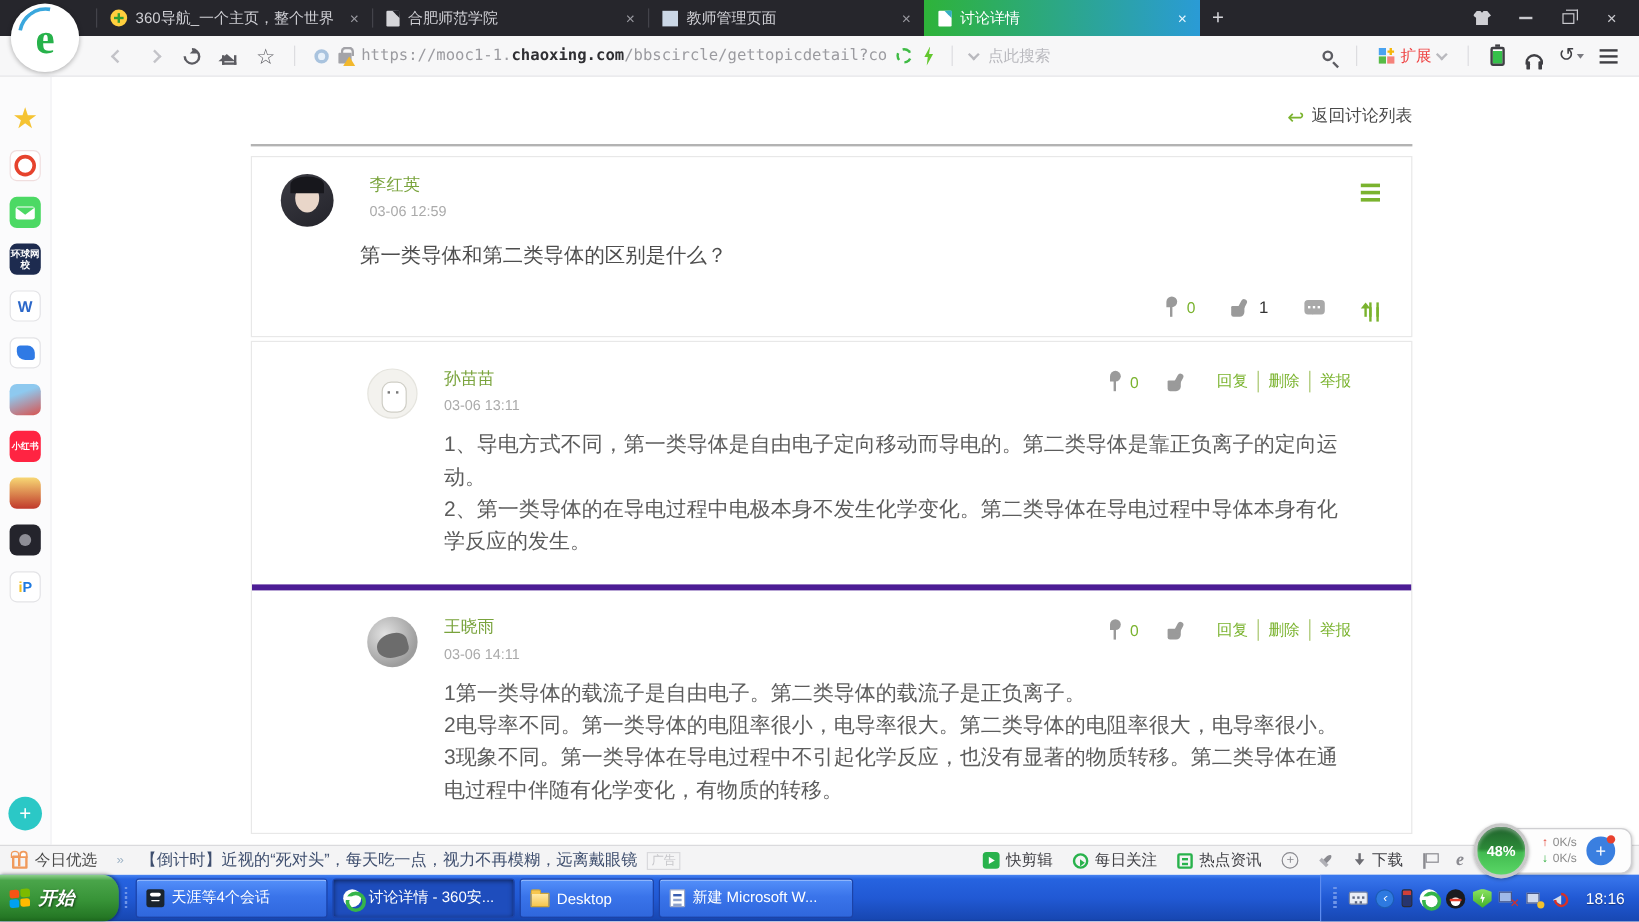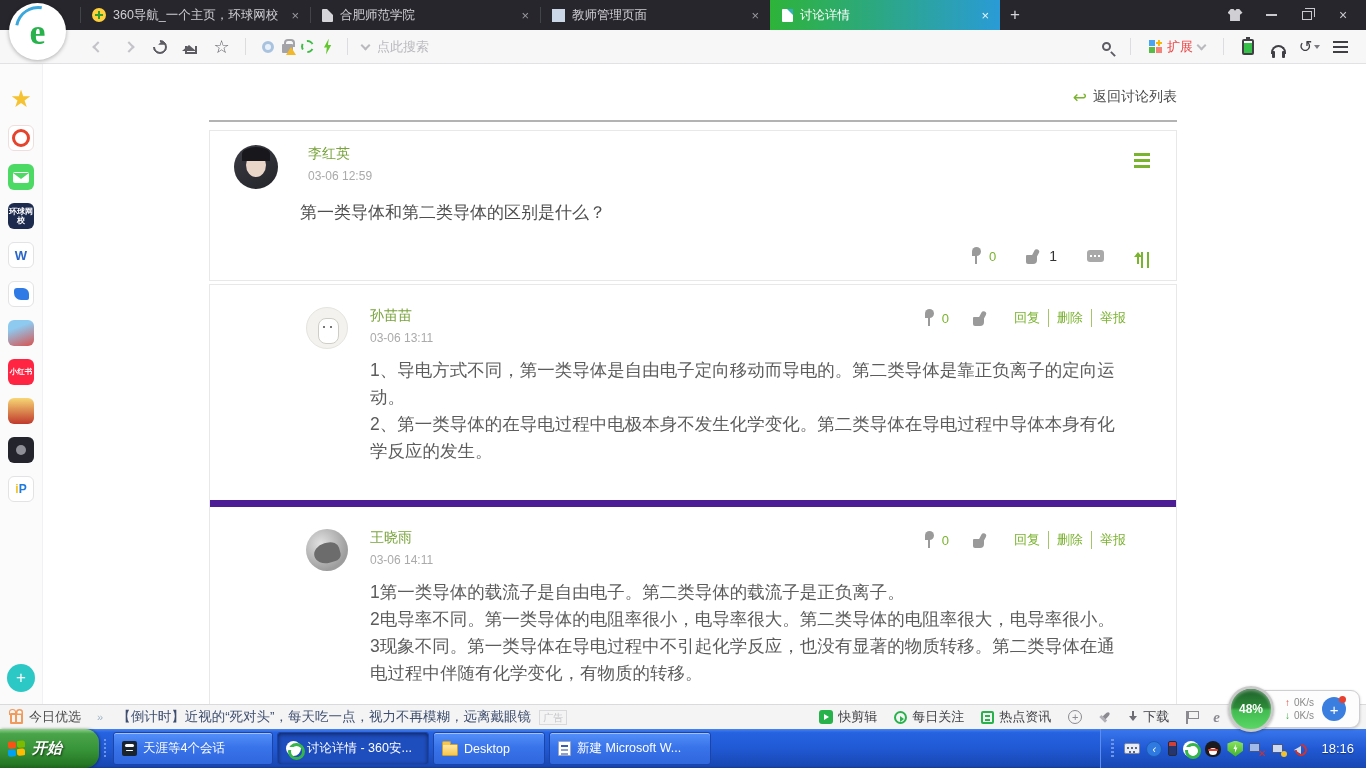--- a/index.html
+++ b/index.html
@@ -132,21 +132,21 @@
   .thumb-ico::after{content:"";position:absolute;left:7px;top:0;width:5px;height:10px;background:#9a9a9a;border-radius:3px 3px 0 0;transform:rotate(28deg);}
   .bubble-ico{width:17px;height:12px;background:#a9a9a9;border-radius:3px;position:relative;}
   .bubble-ico::before{content:"";position:absolute;left:3px;bottom:-4px;border:4px solid transparent;border-top-color:#a9a9a9;}
   .bubble-ico::after{content:"";position:absolute;left:3px;top:5px;width:2px;height:2px;background:#fff;box-shadow:4px 0 #fff,8px 0 #fff;}
   .toplist-ico{width:18px;height:16px;position:relative;}
   .toplist-ico::before{content:"";position:absolute;left:0;top:0;border:4px solid transparent;border-bottom:5px solid #7ab32e;}
   .toplist-ico::after{content:"";position:absolute;left:3px;top:8px;width:2px;height:8px;background:#7ab32e;box-shadow:4px -4px 0 -0px #7ab32e,4px 0 0 0 #7ab32e,4px 4px 0 0 #7ab32e,10px -4px 0 0 #7ab32e,10px 0 0 0 #7ab32e,10px 4px 0 0 #7ab32e;}
 
   .replies-card{margin-top:3px;border:1px solid #e8e8e8;background:#fff;}
   .reply{display:flex;padding:22px 42px 22px 96px;}
-  .reply + .reply{border-top:7px solid #4c1d95;margin-top:13px;}
+  .reply + .reply{border-top:5px solid #4c1d95;}
   .reply-avatar{width:42px;height:42px;border-radius:50%;flex:none;position:relative;overflow:hidden;}
   .rav-bunny{background:#f3f2ee;border:1px solid #e5e4de;}
   .rav-bunny::before{content:"";position:absolute;left:11px;top:10px;width:19px;height:24px;background:#fff;border:1px solid #cfcec6;border-radius:8px;}
   .rav-bunny::after{content:"";position:absolute;left:16px;top:18px;width:2px;height:2px;background:#777;box-shadow:7px 0 #777;}
   .rav-photo{background:radial-gradient(circle at 35% 35%,#e2e2e2,#9d9d9d 70%);}
   .rav-photo::before{content:"";position:absolute;left:8px;top:14px;width:26px;height:20px;background:#6c6c6c;border-radius:50% 40% 30% 50%;transform:rotate(-15deg);}
   .rav-photo::after{content:"";position:absolute;left:2px;bottom:2px;color:#fff;font-size:6px;content:"";}
   .reply-body{margin-left:22px;flex:1;}
   .reply-head{display:flex;justify-content:space-between;align-items:flex-start;}
   .reply-actions{display:flex;align-items:center;gap:24px;margin-top:2px;}
@@ -247,21 +247,21 @@
 
 <div class="screen">
 
   <div class="tabbar">
     <div class="logo-badge">
       <i class="logo-swoosh"></i>
       <span class="logo-e">e</span>
     </div>
     <div class="tab">
       <i class="fav-360"></i>
-      <span class="tab-title">360导航_一个主页，环球网校</span>
+      <span class="tab-title">360导航_一个主页，整个世界</span>
       <span class="tab-close">×</span>
     </div>
     <div class="tab">
       <i class="fav-page"></i>
       <span class="tab-title">合肥师范学院</span>
       <span class="tab-close">×</span>
     </div>
     <div class="tab">
       <i class="fav-blank"></i>
       <span class="tab-title">教师管理页面</span>
@@ -300,20 +300,21 @@
     <div class="navbtn">
         <i class="home-ico"></i>
       </div>
     <div class="navbtn">
         <span class="star-glyph">☆</span>
       </div>
     <i class="vsep"></i>
     <div class="urlzone">
       <i class="radio-ico"></i>
       <i class="lock-ico"></i>
+      <span class="url-text"><span>https://mooc1-1.</span><b>chaoxing.com</b><span>/bbscircle/gettopicdetail?co</span></span>
       <i class="recycle-ico"></i>
       <i class="bolt-ico"></i>
       <i class="vsep"></i>
       <i class="chevdown"></i>
       <input class="searchbox" placeholder="点此搜索" style="">
       <div class="navbtn">
           <i class="search-ico"></i>
         </div>
     </div>
     <i class="vsep"></i>

